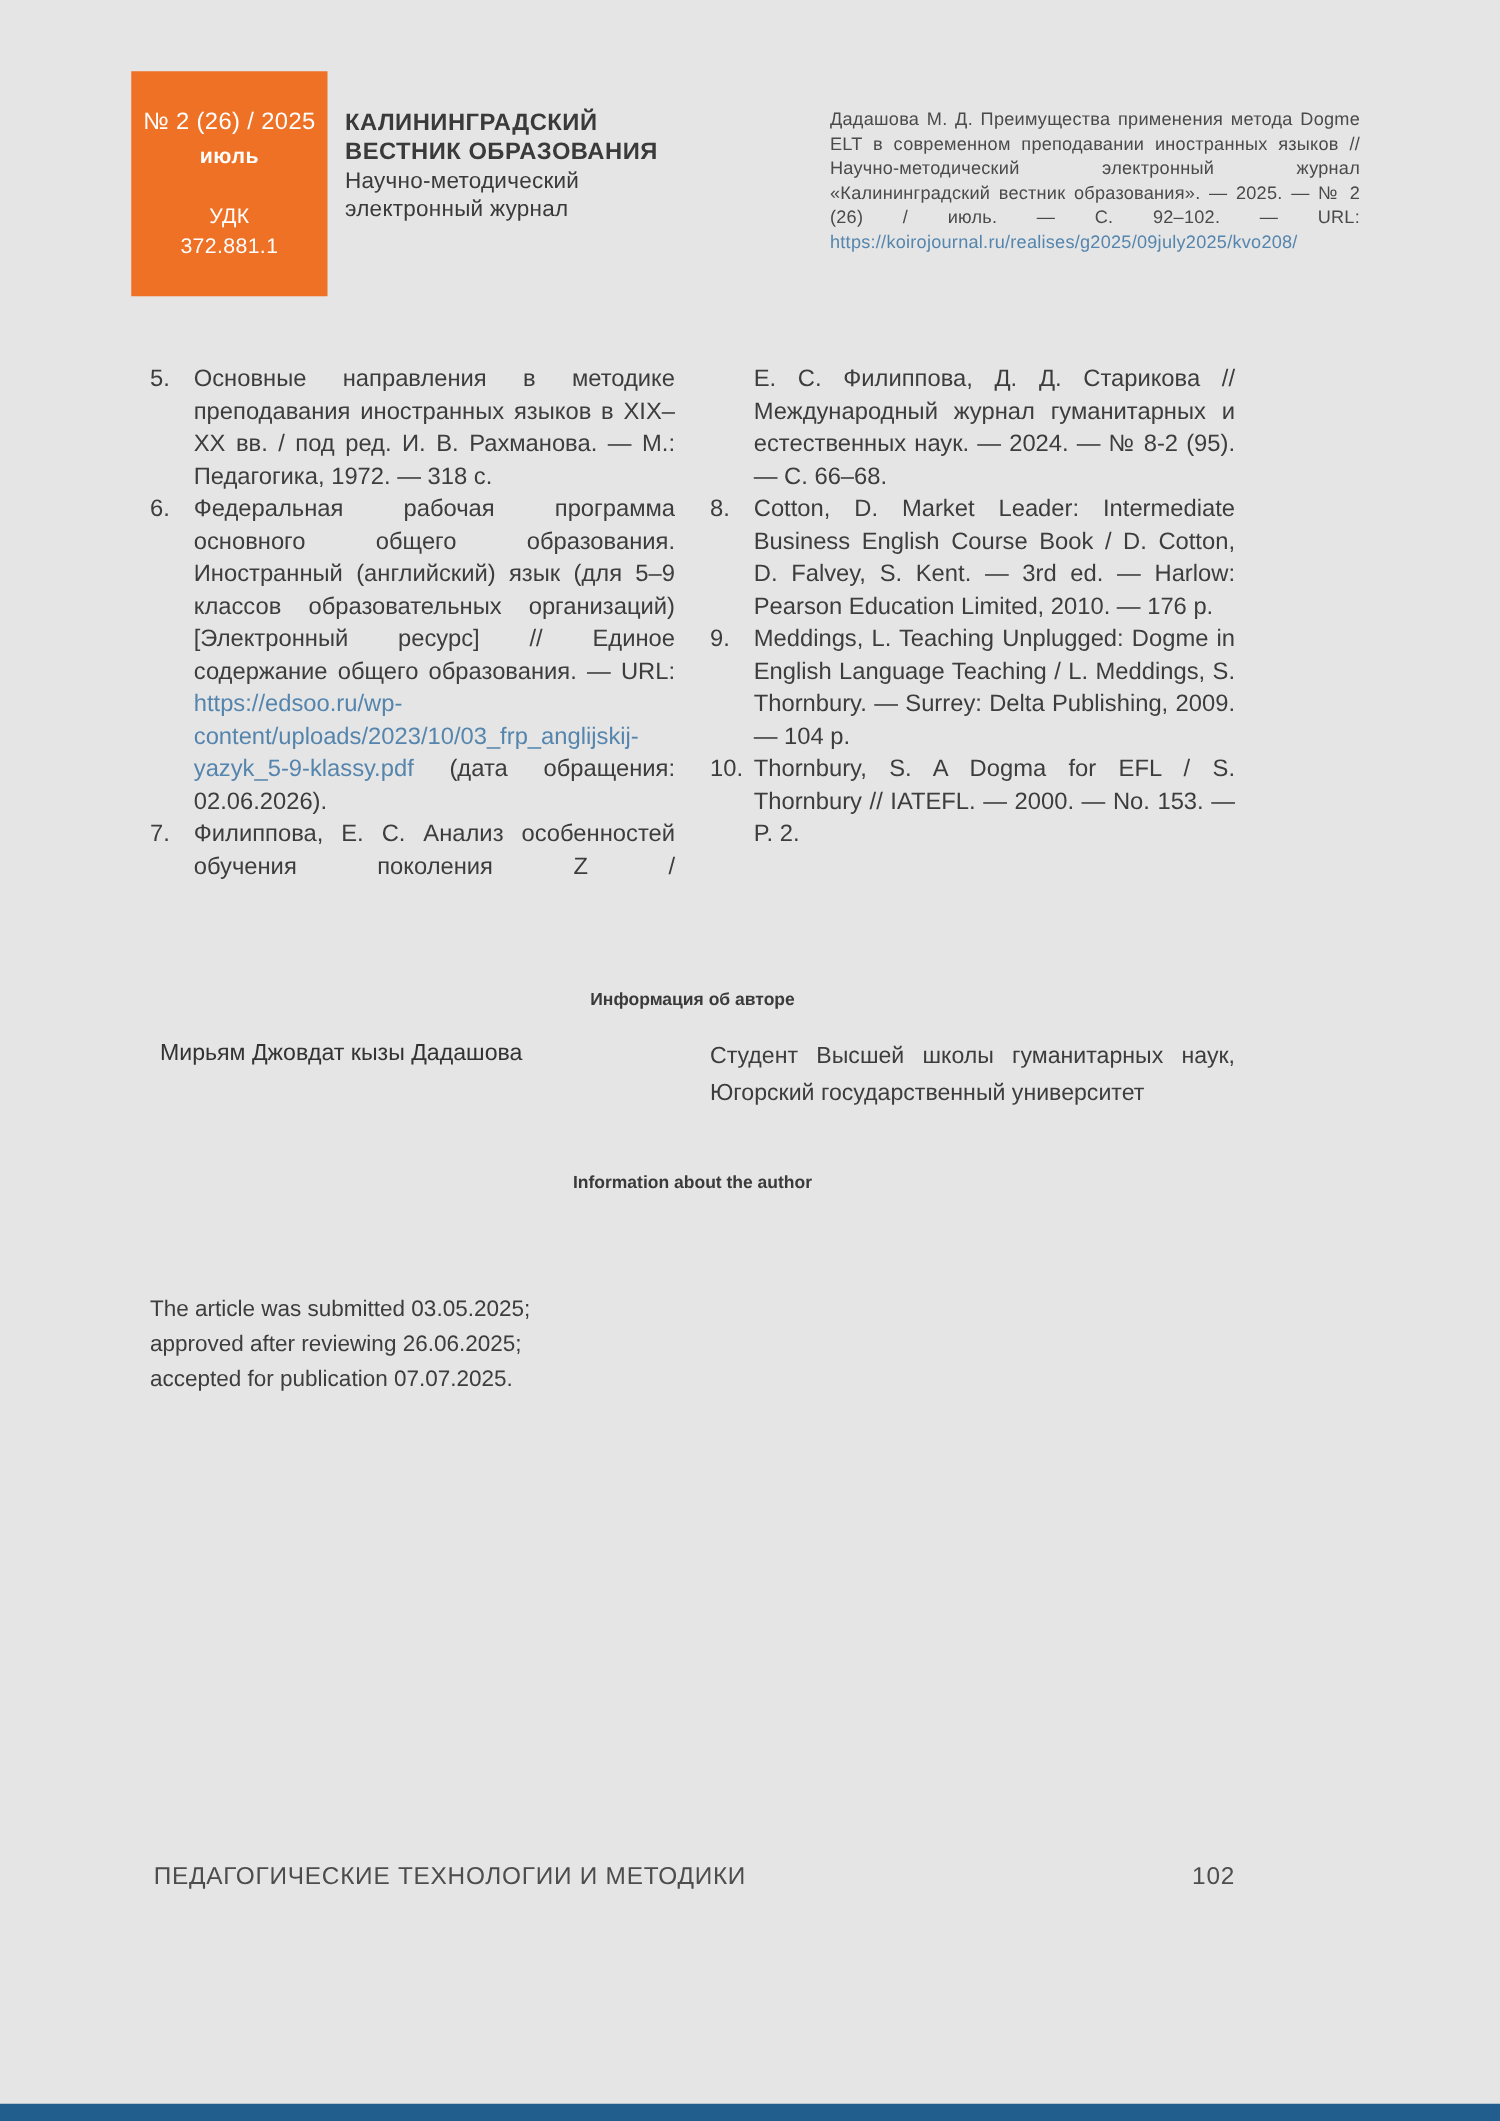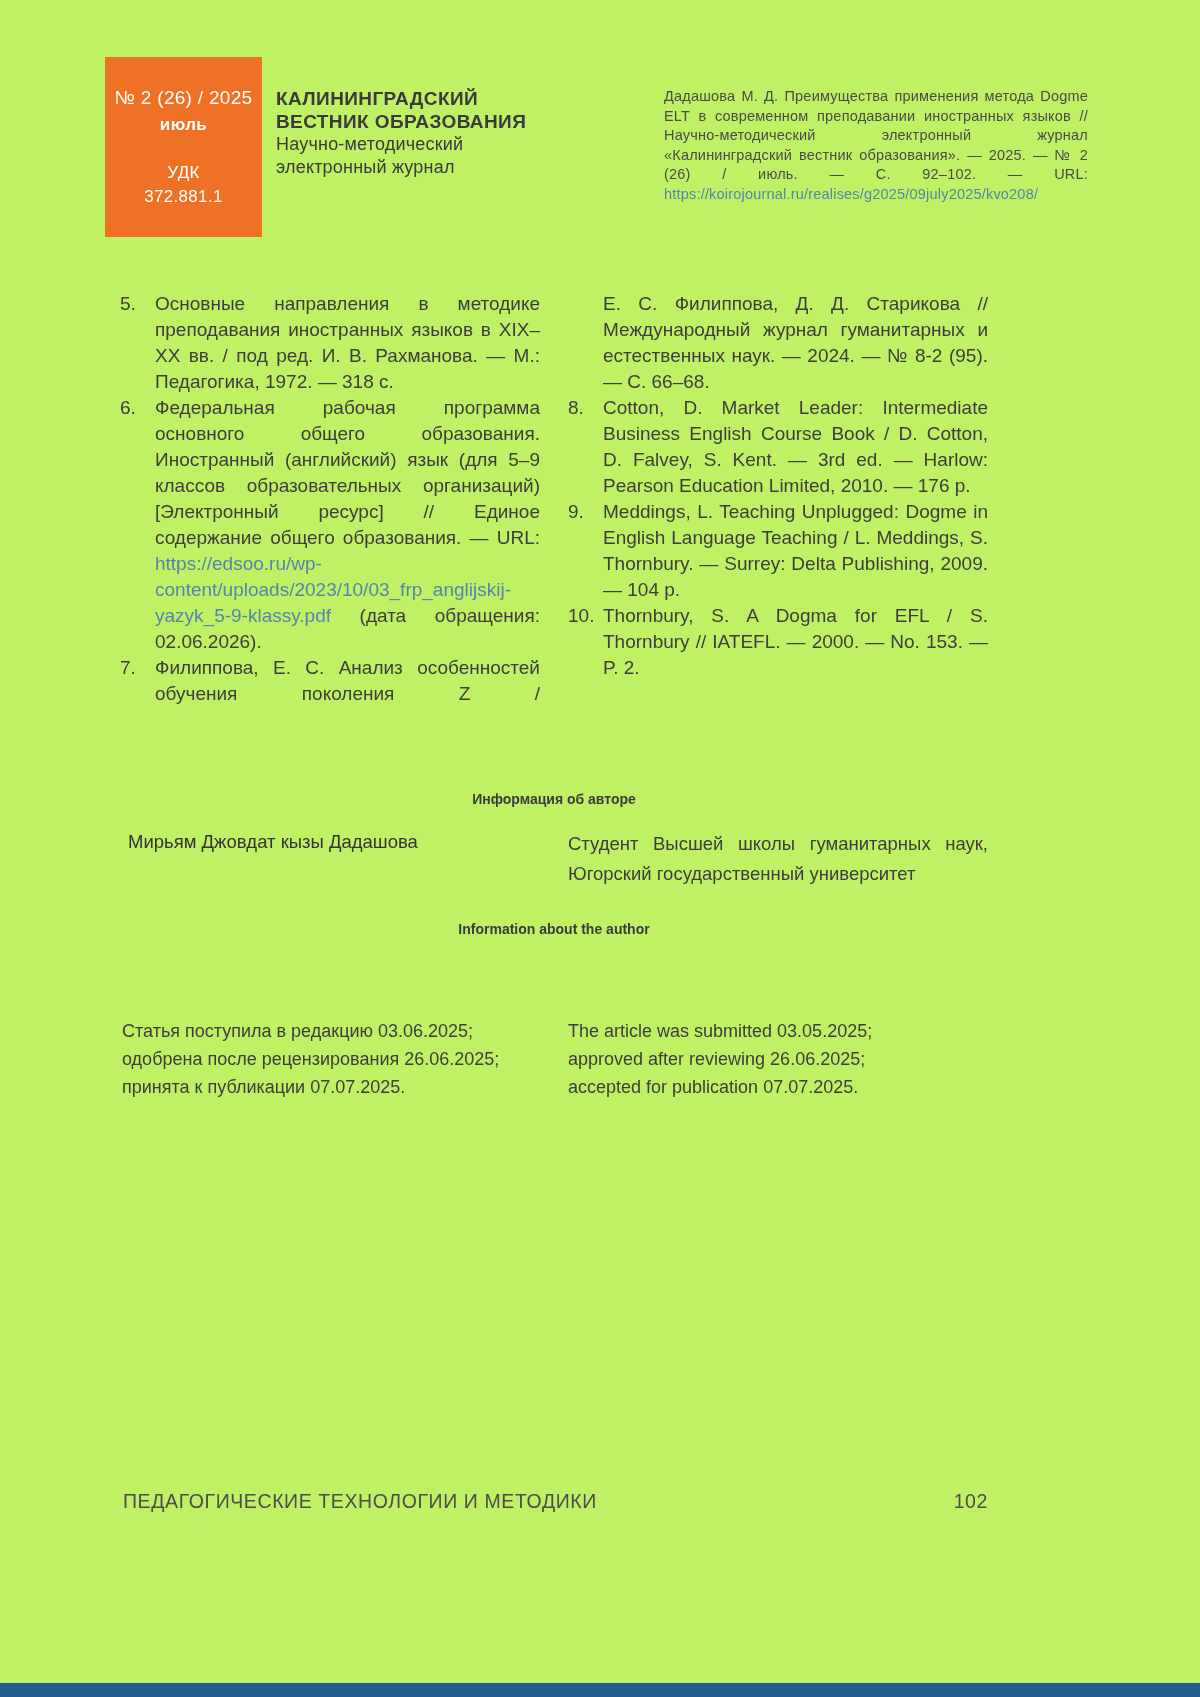--- a/index.html
+++ b/index.html
@@ -1,20 +1,20 @@
 <!DOCTYPE html>
 <html lang="ru"><head>
 <meta charset="utf-8">
 <style>
   html, body { margin: 0; padding: 0; background: #ffffff; }
   .page {
     position: relative;
     width: 1200px;
     height: 1697px;
-    background: #bef264;
+    background: #e5e5e5;
     font-family: "Liberation Sans", sans-serif;
     color: #3d3d3d;
     overflow: hidden;
   }
 
   
   .header { display: flex; align-items: flex-start; padding: 57px 112px 0 105px; box-sizing: border-box; }
   .issue-box {
     width: 157px; height: 180px; flex: none;
     background: #EE7125; color: #ffffff;
@@ -45,21 +45,21 @@
   }
   .ref .num { position: absolute; left: 0; top: 0; }
   .ref.justify-last { text-align-last: justify; }
 
   
   .heading {
     margin: 0 212px 0 120px; text-align: center;
     font-size: 14px; font-weight: 700; color: #3a3a3a;
   }
   .heading.ru { margin-top: 84px; }
-  .heading.en { margin-top: 32px; }
+  .heading.en { margin-top: 48px; }
   .author-row { display: flex; margin: 22px 212px 0 120px; }
   .author-name {
     width: 448px; flex: none; box-sizing: border-box; padding-left: 8px; padding-top: 2px;
     font-size: 18.5px; color: #333333;
   }
   .author-affiliation {
     flex: 1; font-size: 18.5px; line-height: 30px; text-align: justify; color: #3d3d3d;
   }
 
   
@@ -146,25 +146,20 @@
 
   <div class="heading ru">Информация об авторе</div>
   <div class="author-row">
     <div class="author-name">Мирьям Джовдат кызы Дадашова</div>
     <div class="author-affiliation">Студент Высшей школы гуманитарных наук, Югорский государственный университет</div>
   </div>
 
   <div class="heading en">Information about the author</div>
 
   <div class="submission-row">
-    <div class="submission-note ru">
-      <div>Статья поступила в редакцию 03.06.2025;</div>
-      <div>одобрена после рецензирования 26.06.2025;</div>
-      <div>принята к публикации 07.07.2025.</div>
-    </div>
     <div class="submission-note en">
       <div>The article was submitted 03.05.2025;</div>
       <div>approved after reviewing 26.06.2025;</div>
       <div>accepted for publication 07.07.2025.</div>
     </div>
   </div>
 
   <div class="footer">
     <div>ПЕДАГОГИЧЕСКИЕ ТЕХНОЛОГИИ И МЕТОДИКИ</div>
     <div>102</div>

